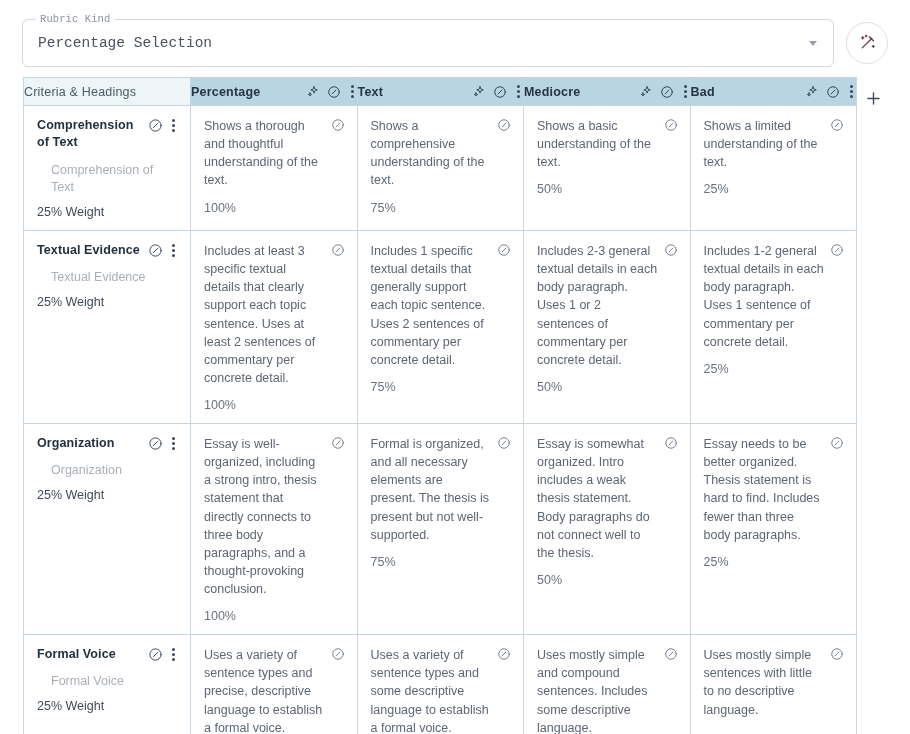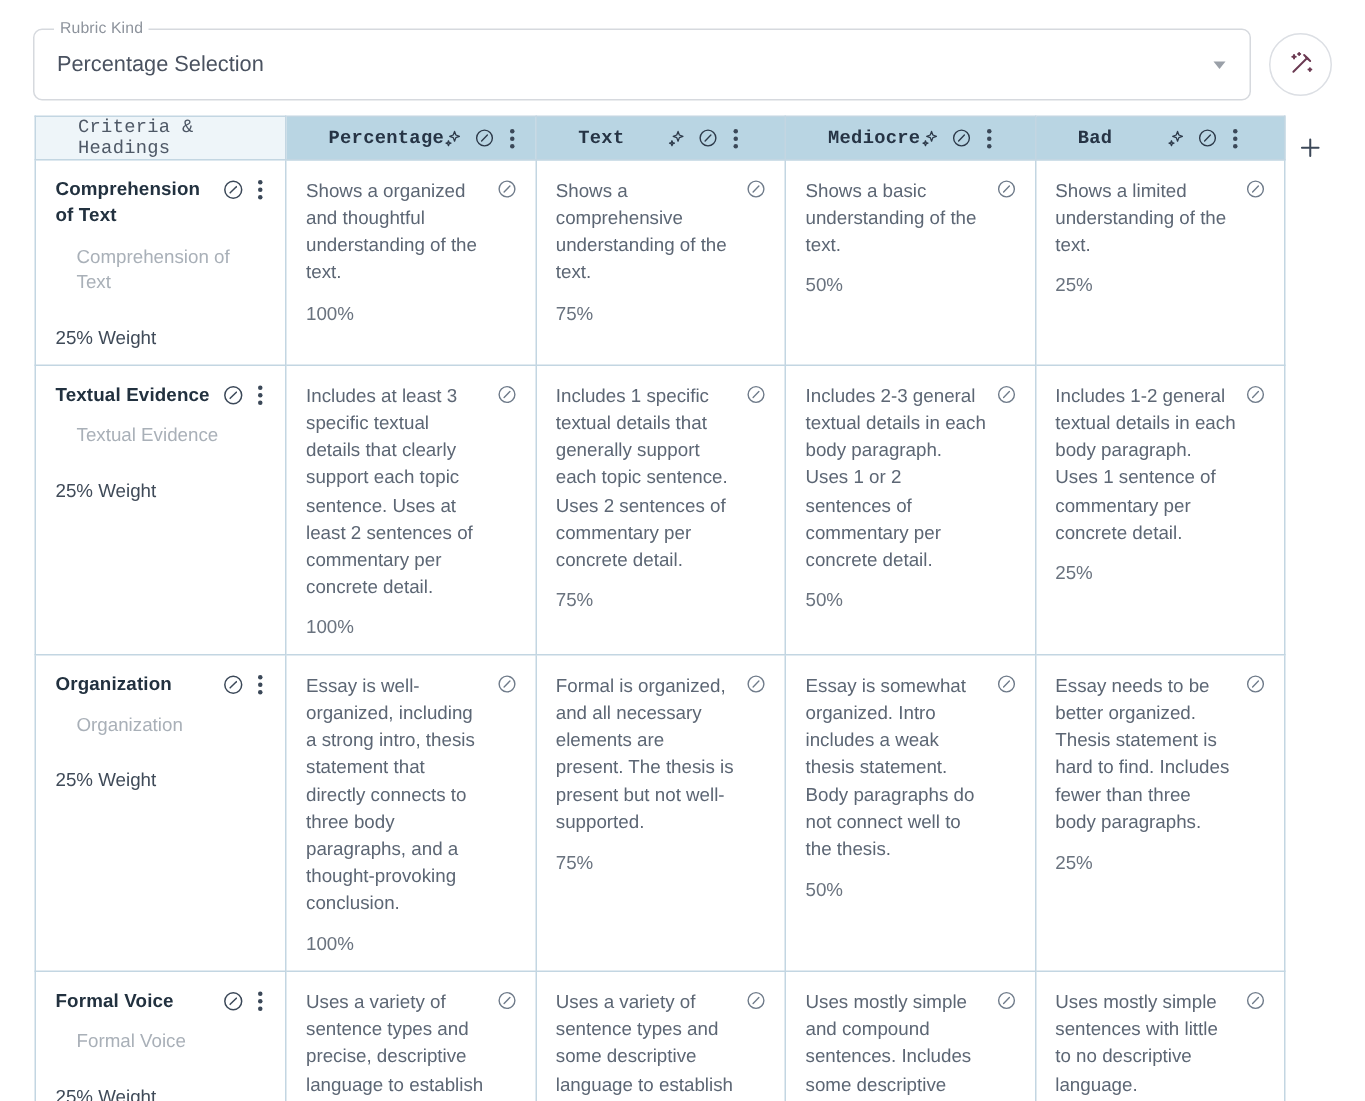--- a/index.html
+++ b/index.html
@@ -12,20 +12,21 @@
   }
 
   
   .top-bar {
     position: absolute;
     top: 19px; left: 22px;
     width: 866px; height: 48px;
     display: flex;
     align-items: center;
     gap: 12px;
+    font-family: Liberation Mono, monospace;
   }
   .select-wrap {
     position: relative;
     width: 812px; height: 48px;
     border: 1px solid #d6d9de;
     border-radius: 6px;
     background: #fff;
     display: flex;
     align-items: center;
   }
@@ -77,26 +78,25 @@
     border: 1px solid #b7cfdd;
   }
   table.rubric th, table.rubric td {
     border: 1px solid #c3d6e2;
     vertical-align: top;
     text-align: left;
   }
   thead th {
     height: 28px;
     background: #b9d5e3;
-    padding: 0 28px;
+    padding: 0 0;
     font-size: 12.5px;
     font-weight: bold;
     color: #263445;
     letter-spacing: .2px;
-    font-family: Liberation Mono, monospace;
   }
   thead th.first-col {
     background: #eef5f9;
     font-weight: normal;
     color: #4e5866;
     font-size: 12.5px;
   }
   .th-inner {
     display: flex;
     align-items: center;
@@ -139,21 +139,21 @@
     flex: none;
   }
   .crit-sub {
     margin-top: 10px;
     padding-left: 14px;
     font-size: 12.5px;
     color: #a9b0b8;
     line-height: 1.42;
   }
   .crit-weight {
-    margin-top: 20px;
+    margin-top: 8px;
     font-size: 12.5px;
     color: #3f4a58;
   }
 
   
   td.level-cell {
     padding: 11px 12px 11px 13px;
     position: relative;
   }
   .lvl-top {
@@ -363,21 +363,21 @@
                   <i></i>
                   <i></i>
                 </span>
               </span>
             </div>
             <div class="crit-sub">Comprehension of Text</div>
             <div class="crit-weight">25% Weight</div>
           </td>
           <td class="level-cell">
             <div class="lvl-top">
-              <span class="lvl-desc">Shows a organized and thoughtful understanding of the text.</span>
+              <span class="lvl-desc">Shows a thorough and thoughtful understanding of the text.</span>
               <span class="edit-btn">
                 <svg width="14" height="14" viewBox="0 0 24 24" fill="none" stroke="#6f7b8a" stroke-width="1.6" stroke-linecap="round">
                   <circle cx="12" cy="12" r="9"></circle>
                   <path d="M15.3 8.7 8.7 15.3"></path>
                 </svg>
               </span>
             </div>
             <div class="lvl-pct">100%</div>
           </td>
           <td class="level-cell">

